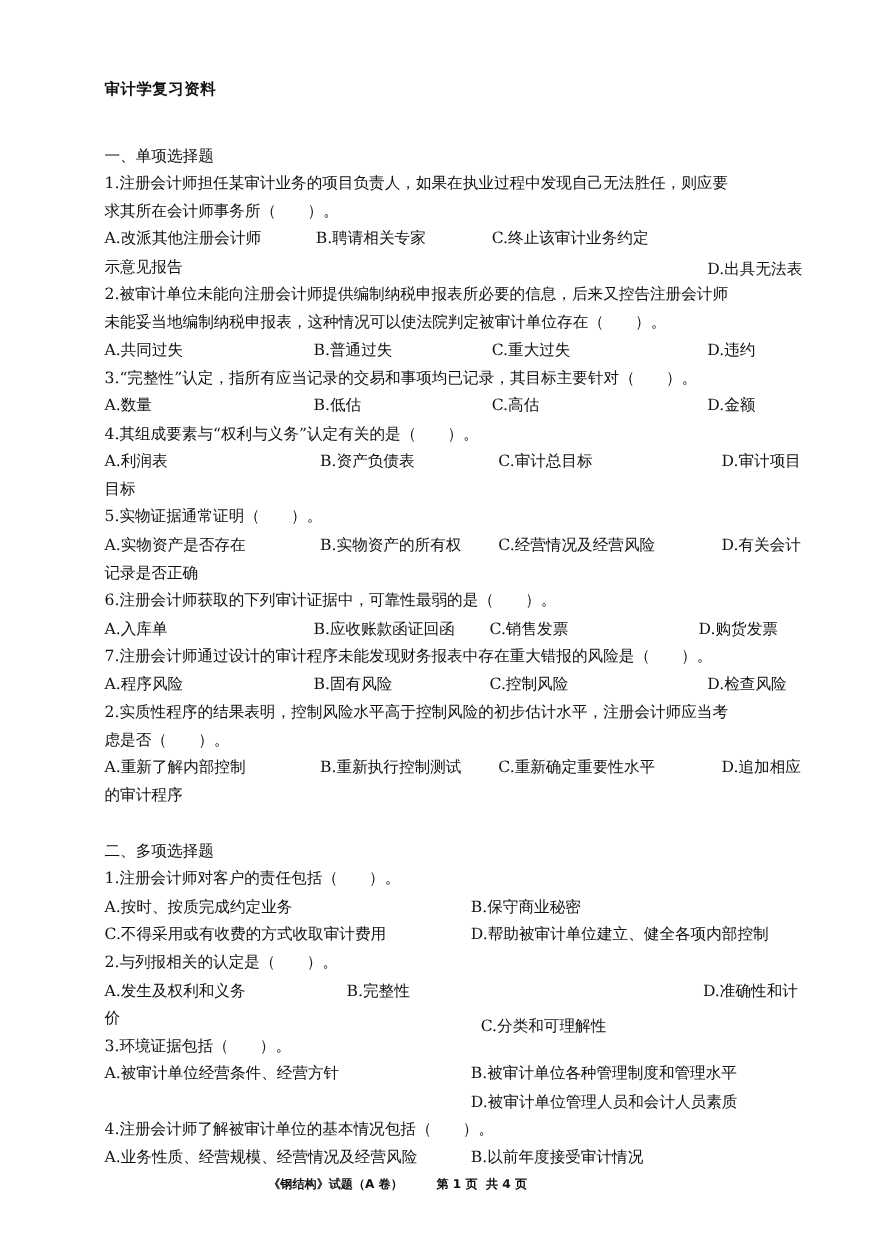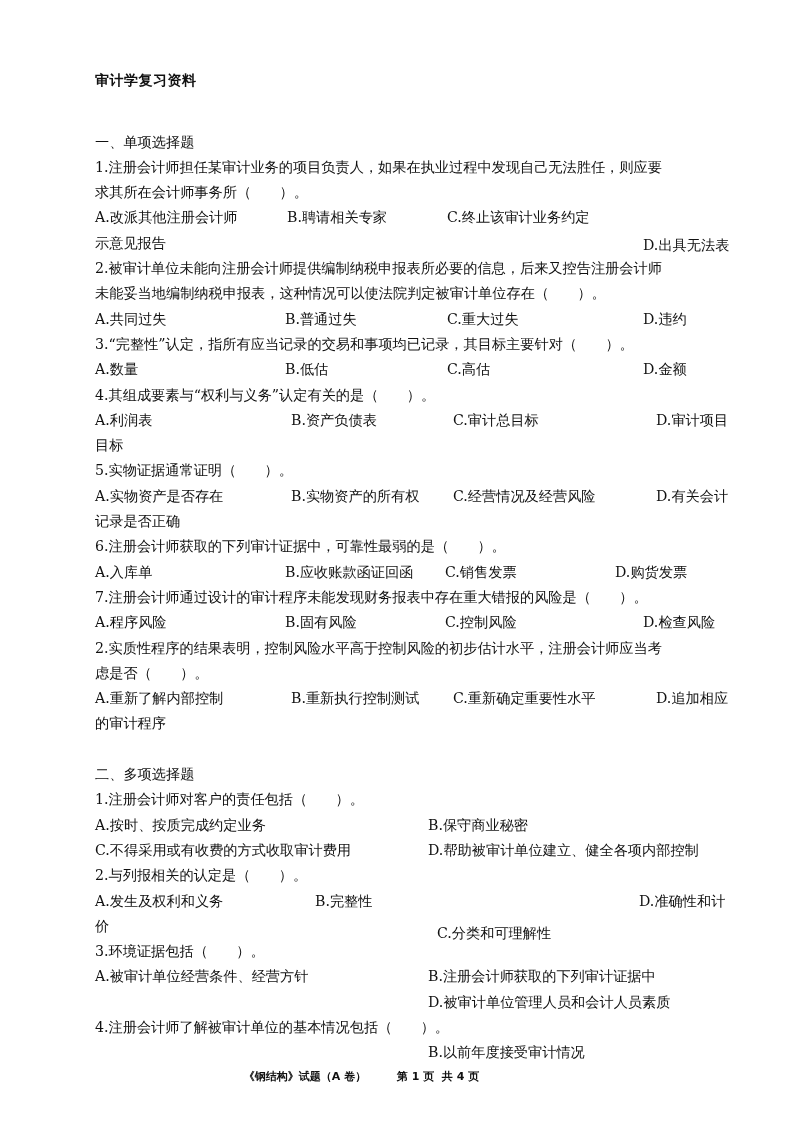--- a/index.html
+++ b/index.html
@@ -60,21 +60,21 @@
         <span class="opt" style="left: 196px;">B.实物资产的所有权</span>
         <span class="opt" style="left: 358px;">C.经营情况及经营风险</span>
         <span class="opt" style="left: 561px;">D.有关会计</span>
       </div>
       <div class="line" style="top: 509px;">记录是否正确</div>
       <div class="line" style="top: 534.3px;">6.注册会计师获取的下列审计证据中，可靠性最弱的是（　　）。</div>
       <div class="line" style="top: 559.6px;">
         <span class="opt" style="left: 0px;">A.入库单</span>
         <span class="opt" style="left: 190px;">B.应收账款函证回函</span>
         <span class="opt" style="left: 350px;">C.销售发票</span>
-        <span class="opt" style="left: 520px;">D.购货发票</span>
+        <span class="opt" style="left: 540px;">D.购货发票</span>
       </div>
       <div class="line" style="top: 584.9px;">7.注册会计师通过设计的审计程序未能发现财务报表中存在重大错报的风险是（　　）。</div>
       <div class="line" style="top: 610.2px;">
         <span class="opt" style="left: 0px;">A.程序风险</span>
         <span class="opt" style="left: 190px;">B.固有风险</span>
         <span class="opt" style="left: 350px;">C.控制风险</span>
         <span class="opt" style="left: 548px;">D.检查风险</span>
       </div>
       <div class="line" style="top: 635.5px;">2.实质性程序的结果表明，控制风险水平高于控制风险的初步估计水平，注册会计师应当考</div>
       <div class="line" style="top: 660.8px;">虑是否（　　）。</div>
@@ -99,25 +99,26 @@
       <div class="line" style="top: 888.5px;">
         <span class="opt" style="left: 0px;">A.发生及权利和义务</span>
         <span class="opt" style="left: 220px;">B.完整性</span>
         <span class="opt" style="left: 342px; margin-top: 32px;">C.分类和可理解性</span>
         <span class="opt" style="left: 544px;">D.准确性和计</span>
       </div>
       <div class="line" style="top: 913.8px;">价</div>
       <div class="line" style="top: 939.1px;">3.环境证据包括（　　）。</div>
       <div class="line" style="top: 964.4px;">
         <span class="opt" style="left: 0px;">A.被审计单位经营条件、经营方针</span>
-        <span class="opt" style="left: 333px;">B.注册会计师获取的下列审计证据中</span>
+        <span class="opt" style="left: 333px;">B.被审计单位各种管理制度和管理水平</span>
       </div>
       <div class="line" style="top: 989.7px;">
         <span class="opt" style="left: 333px;">D.被审计单位管理人员和会计人员素质</span>
       </div>
       <div class="line" style="top: 1015px;">4.注册会计师了解被审计单位的基本情况包括（　　）。</div>
       <div class="line" style="top: 1040.3px;">
+        <span class="opt" style="left: 0px;">A.业务性质、经营规模、经营情况及经营风险</span>
         <span class="opt" style="left: 333px;">B.以前年度接受审计情况</span>
       </div>
     </div>
 </div>
 
 <div class="footer"><span>《钢结构》试题（A 卷）</span>        <span>第 1 页  共 4 页</span></div>
 
 </body></html>

